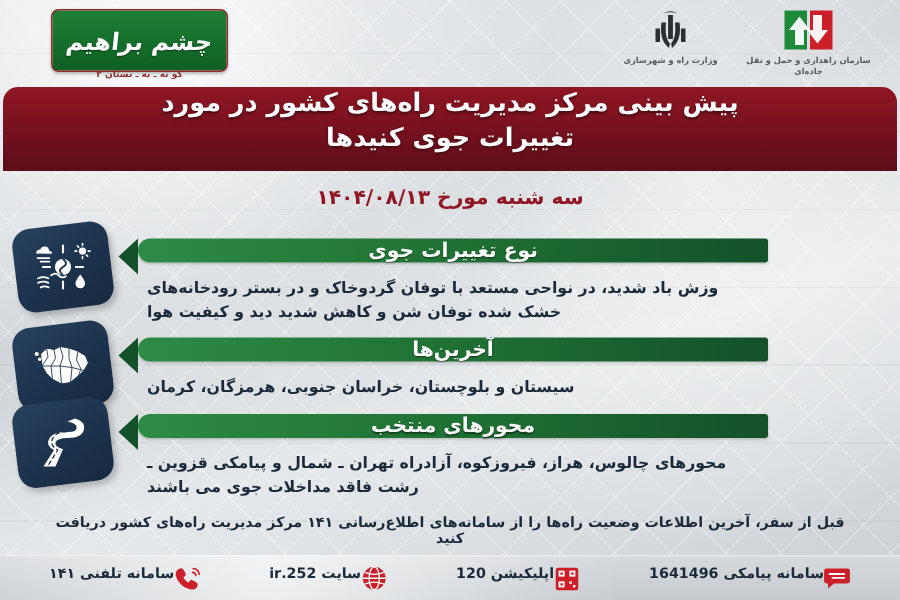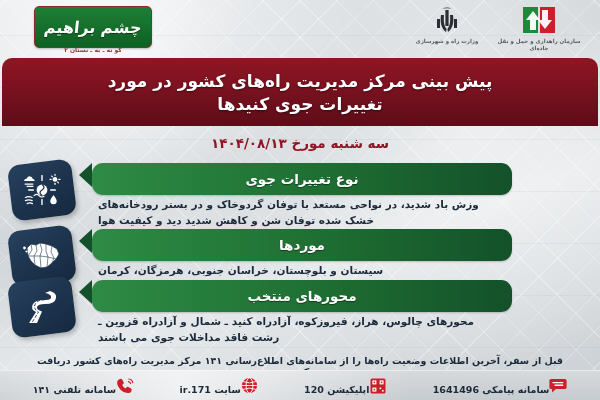--- a/index.html
+++ b/index.html
@@ -100,21 +100,21 @@
     margin-top: 2px;
     line-height: 1.2;
     letter-spacing: 0.1px;
   }
   .logo-art { height: 32px; display: flex; align-items: center; justify-content: center; }
 
   
   .title-bar {
     position: relative;
     margin: 0 2px;
-    padding: 12px 16px 10px;
+    padding: 0 16px 10px;
     background: linear-gradient(180deg, #8f1622 0%, #7d1220 40%, #5c0d18 100%);
     border-top-left-radius: 10px;
     border-top-right-radius: 10px;
     z-index: 3;
   }
   .title-text {
     color: #ffffff;
     font-size: 17px;
     font-weight: bold;
     line-height: 1.35;
@@ -145,31 +145,29 @@
     position: relative;
     display: flex;
     align-items: center;
     height: 26px;
     margin-right: 86px;
     margin-left: 90px;
   }
   .sec-head {
     position: relative;
     flex: 1;
-    height: 32px;
+    height: 16px;
     background: linear-gradient(90deg, #2e8b45 0%, #27803d 22%, #1d6b31 60%, #14512a 100%);
     border-top-left-radius: 12px;
     border-bottom-left-radius: 12px;
     border-top-right-radius: 3px;
     border-bottom-right-radius: 3px;
     display: flex;
-    align-items: center;
     justify-content: center;
     box-shadow: 0 1px 2px rgba(0,0,0,0.2);
-    border-radius: 11px;
   }
   .sec-head::after {
     content: "";
     position: absolute;
     left: -13px;
     top: 0;
     width: 0; height: 0;
     border-top: 12px solid transparent;
     border-bottom: 12px solid transparent;
     border-right: 13px solid #14512a;
@@ -228,21 +226,21 @@
     justify-content: space-around;
     padding: 0 10px;
     background:
       radial-gradient(circle at 30% 50%, rgba(255,255,255,0.7) 0%, rgba(255,255,255,0) 55%),
       linear-gradient(180deg, #d7dadd 0%, #c6cbcf 100%);
     border-top: 1px solid rgba(255,255,255,0.6);
     z-index: 4;
   }
   .contact-item {
     display: flex;
-    align-items: flex-end;
+    align-items: flex-start;
     color: #1b2a3a;
     font-size: 9.5px;
     font-weight: bold;
     white-space: nowrap;
   }
   .contact-icon { display: flex; align-items: center; justify-content: center; width: 18px; height: 18px; }
 </style>
 </head>
 <body>
 
@@ -331,21 +329,21 @@
             </g>
           </svg>
         </div>
       </div>
       <div class="sec-body">وزش باد شدید، در نواحی مستعد با توفان گردوخاک و در بستر رودخانه‌های خشک شده توفان شن و کاهش شدید دید و کیفیت هوا</div>
     </div>
 
     <div class="section">
       <div class="sec-headrow">
         <div class="sec-head">
-          <span class="sec-title">مورد‌ها</span>
+          <span class="sec-title">آخرین‌ها</span>
         </div>
         <div class="sec-icon">
           <svg width="42" height="34" viewBox="0 0 42 34" aria-hidden="true">
             <g fill="#ffffff" stroke="#1e3550" stroke-width="0.7" stroke-linejoin="round">
               <path d="M6 9 L10 5 L15 6 L19 4 L25 5 L31 7 L36 10 L38 15 L35 20 L31 24 L26 28 L20 29 L14 26 L10 22 L7 17 Z"></path>
             </g>
             <g stroke="#1e3550" stroke-width="0.6" fill="none">
               <path d="M15 6 L16 12 L13 17 L14 26"></path>
               <path d="M19 4 L21 11 L19 17 L20 29"></path>
               <path d="M25 5 L25 12 L27 18 L26 28"></path>
@@ -368,21 +366,21 @@
         <div class="sec-head">
           <span class="sec-title">محورهای منتخب</span>
         </div>
         <div class="sec-icon">
           <svg width="38" height="34" viewBox="0 0 38 34" aria-hidden="true">
             <path d="M6 33 L13 22 Q7 19 10 14 Q13 9.5 22 10 Q29 10 28 6.5 Q27.5 4 22 3 L27 1 Q34 3 33 8 Q32 14 22 14 Q15 14 14 17 Q13.2 19.6 19 21.5 L14 33 Z" fill="#ffffff"></path>
             <path d="M9.6 31.5 L15.5 22 Q9.6 18.6 12.3 14 Q15.3 9 23 10" stroke="#1e3550" stroke-width="0.9" fill="none" stroke-dasharray="2.4 2.4" stroke-linecap="round"></path>
           </svg>
         </div>
       </div>
-      <div class="sec-body">محورهای چالوس، هراز، فیروزکوه، آزادراه کنید ـ شمال و آزادراه قزوین ـ رشت فاقد مداخلات جوی می باشند</div>
+      <div class="sec-body">محورهای چالوس، هراز، فیروزکوه، آزادراه تهران ـ شمال و پیامکی قزوین ـ رشت فاقد مداخلات جوی می باشند</div>
     </div>
 
   </div>
 
   <div class="footer-note">قبل از سفر، آخرین اطلاعات وضعیت راه‌ها را از سامانه‌های اطلاع‌رسانی ۱۴۱ مرکز مدیریت راه‌های کشور دریافت کنید</div>
 
   <div class="contact-bar">
 
     <div class="contact-item">
       <span class="contact-icon">
@@ -423,21 +421,21 @@
         <svg width="17" height="17" viewBox="0 0 17 17" aria-hidden="true">
           <circle cx="8.5" cy="8.5" r="7.6" fill="#cc1f2a"></circle>
           <g stroke="#ffffff" stroke-width="0.9" fill="none">
             <ellipse cx="8.5" cy="8.5" rx="3.4" ry="7.6"></ellipse>
             <line x1="0.9" y1="8.5" x2="16.1" y2="8.5"></line>
             <path d="M2.1 4.6 q6.4 2.6 12.8 0"></path>
             <path d="M2.1 12.4 q6.4 -2.6 12.8 0"></path>
           </g>
         </svg>
       </span>
-      <span>سایت 171.ir</span>
+      <span>سایت 252.ir</span>
     </div>
 
     <div class="contact-item">
       <span class="contact-icon">
         <svg width="18" height="16" viewBox="0 0 18 16" aria-hidden="true">
           <path d="M3.4 1.2 q2.1 -1 3 0.7 l1.3 2.4 q0.5 1 -0.5 1.8 l-1 0.8 q0.9 2.4 3.4 3.6 l0.8 -1.1 q0.8 -1.1 1.9 -0.5 l2.4 1.3 q1.7 0.9 0.7 3 q-1 2.1 -3.8 1.8 Q6.2 14.5 2.8 9.4 Q0.4 5.6 1.4 3.3 q0.6 -1.4 2 -2.1 Z" fill="#cc1f2a"></path>
           <g stroke="#cc1f2a" stroke-width="1.1" fill="none" stroke-linecap="round">
             <path d="M12.4 3.6 q1.8 0.2 2.2 2"></path>
             <path d="M12.8 1 q3.4 0.3 4 3.8"></path>
           </g>

